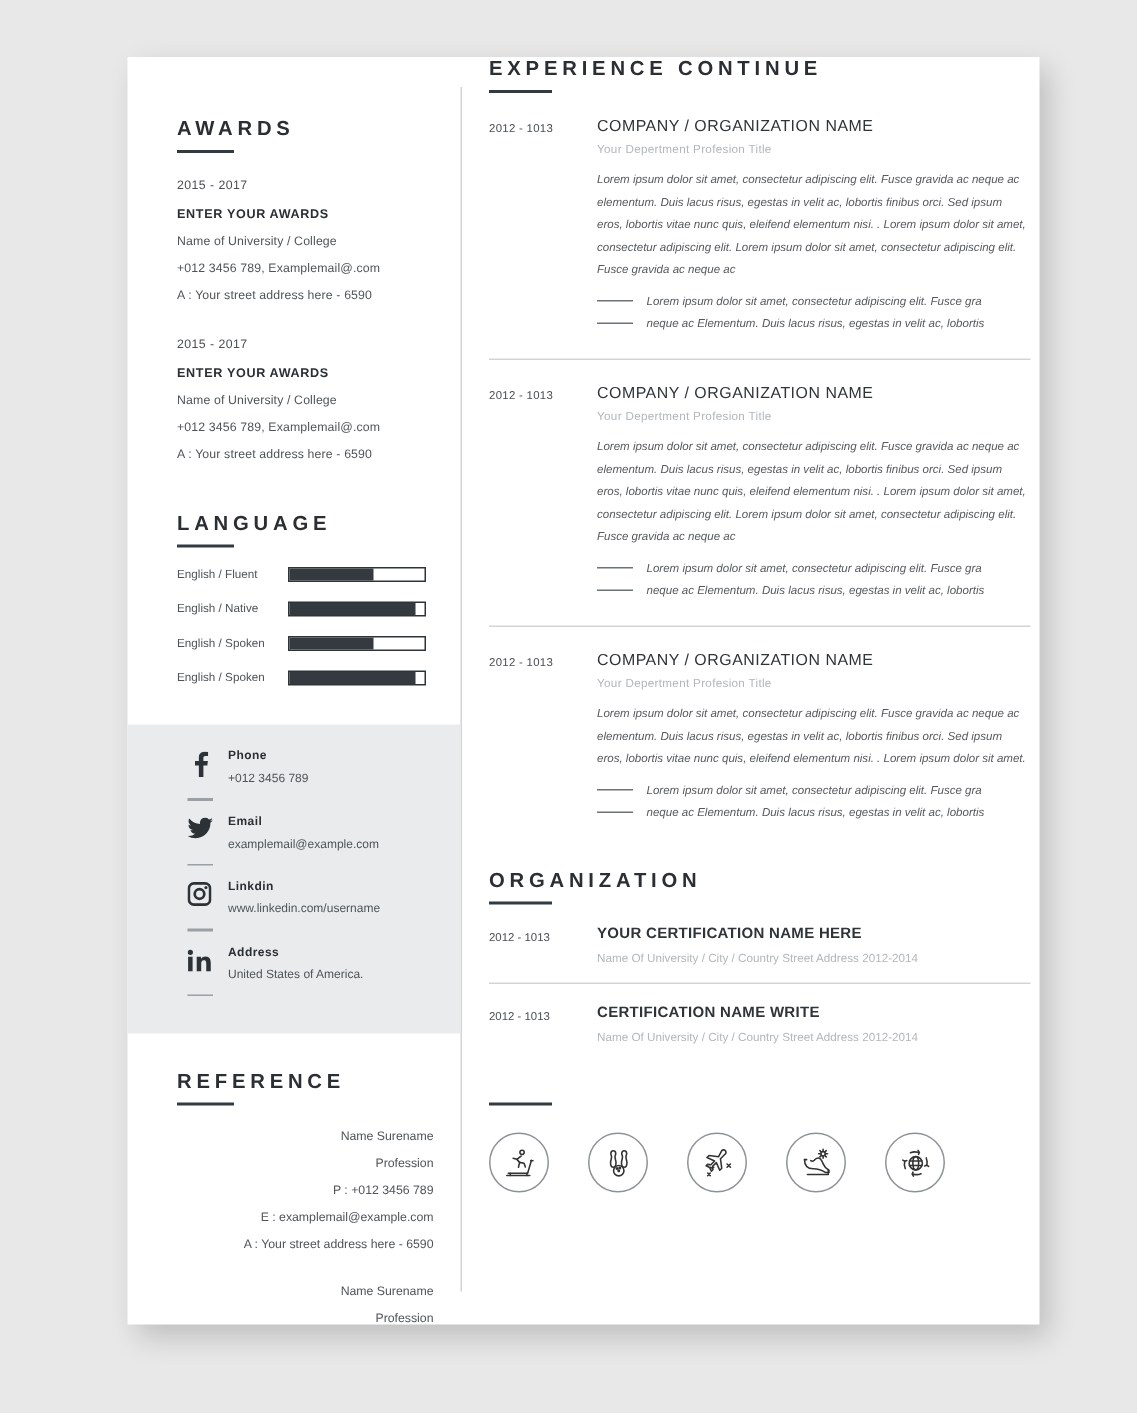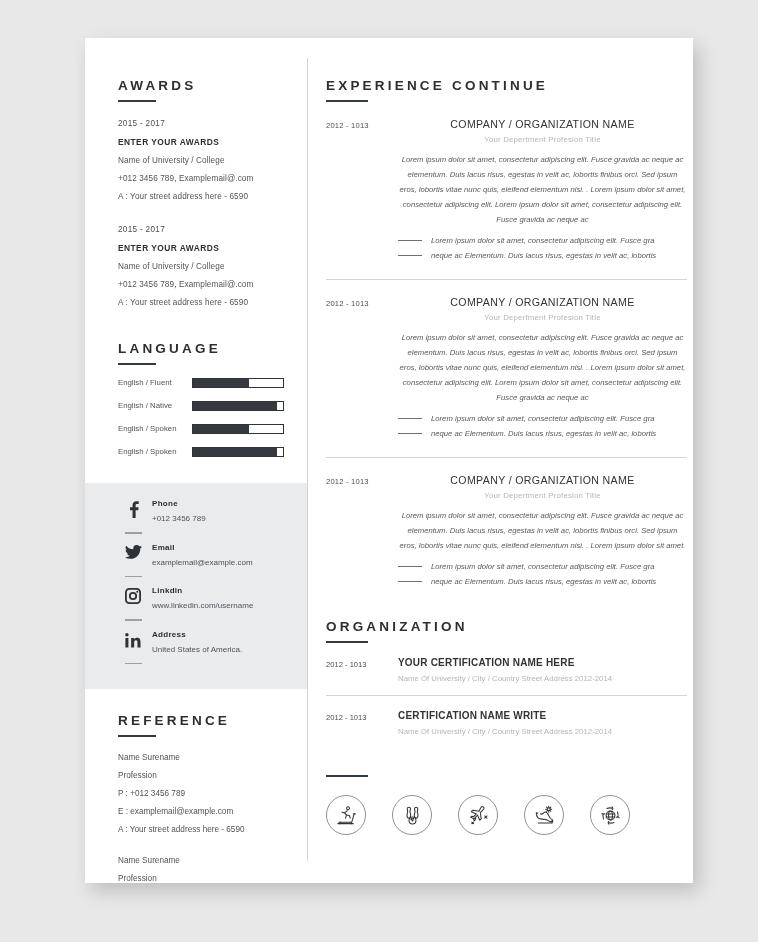--- a/index.html
+++ b/index.html
@@ -105,34 +105,34 @@
   }
   .c-value {
     font-size: 8px; color: #4f5459; margin-top: 6px;
   }
   .c-sep {
     width: 17px; height: 1.6px; background: #9aa0a5;
     margin: 9px 0 9px 7px;
   }
 
   .ref-wrap { padding-top: 24px; }
-  .ref-block { margin-top: 16px; }
+  .ref-block { margin-top: 16px; text-align: right; }
   .r-line {
     font-size: 8.2px; color: #4f5459; margin-top: 9px;
   }
   .r-line.first { margin-top: 0; }
 
   
-  .main-sec { padding-top: 40px; }
+  .main-sec { }
   .exp-entry { margin-top: 16px; display: flex; }
   .e-years {
     font-size: 7.6px; color: #4a4f54; flex: 0 0 72px;
     padding-top: 3px; letter-spacing: .2px;
   }
-  .e-body { flex: 1; text-align: center; }
+  .e-body { flex: 1; }
   .e-company {
     font-size: 10.6px; color: #2f3438; letter-spacing: .35px;
   }
   .e-role {
     font-size: 7.8px; color: #b2b7bb; margin-top: 5px; letter-spacing: .2px;
   }
   .e-para {
     font-size: 7.7px; color: #56595d; font-style: italic;
     line-height: 1.95; margin-top: 8px;
   }

